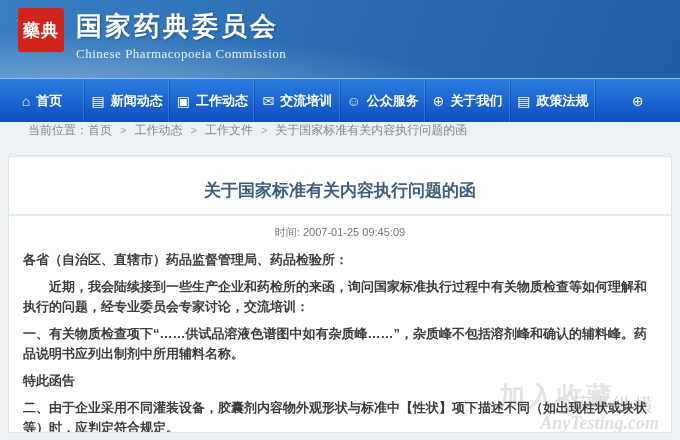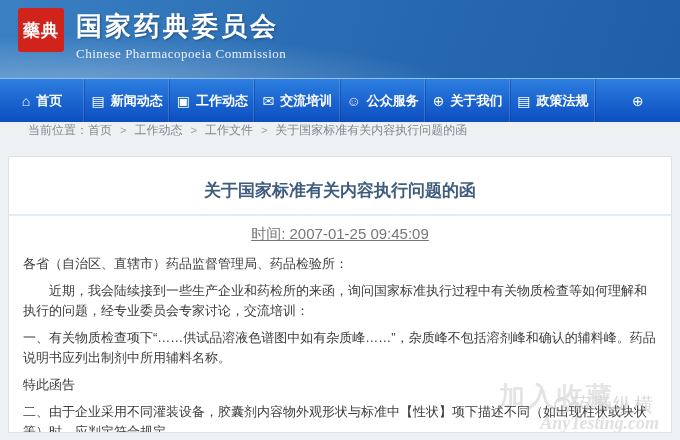--- a/index.html
+++ b/index.html
@@ -79,26 +79,25 @@
     overflow:hidden;
   }
   .article-title {
     text-align:center;
     font-size:17px; font-weight:bold;
     color:#3e5c7d;
     padding:8px 0 12px 0;
   }
   .title-divider { height:2px; background:#e3ecf2; margin:0 -14px; }
   .article-time {
-    text-align:center; font-size:15px; color:#777;
+    text-align:center; font-size:11px; color:#777;
     padding:9px 0 10px 0;
-    text-decoration:underline;
   }
   .article-body { position:relative; z-index:1; font-size:13px; color:#3c3c3c; line-height:20px; }
-  .article-body p { margin-bottom:7px; }
+  .article-body p { margin-bottom:7px;font-weight:bold; }
   .article-body p.indent { text-indent:2em; }
   
   .wm { position:absolute; pointer-events:none; z-index:0; }
   .wm-site { right:56px; bottom:18px; font-size:26px; font-weight:bold; color:#e4e4e4; letter-spacing:3px; }
   .wm-brand { right:16px; bottom:14px; font-size:19px; color:#d9d9d9; letter-spacing:2px; display:flex; align-items:center; gap:0; }
   .wm-logo { width:17px; height:17px; border:2px solid #dedede; border-radius:50%; display:inline-block; }
   .wm-url { right:12px; bottom:-2px; font-size:18px; font-weight:bold; font-style:italic; color:#e0e0e0; font-family:"Liberation Serif","DejaVu Serif",serif; }
 </style>
 </head>
 <body>

